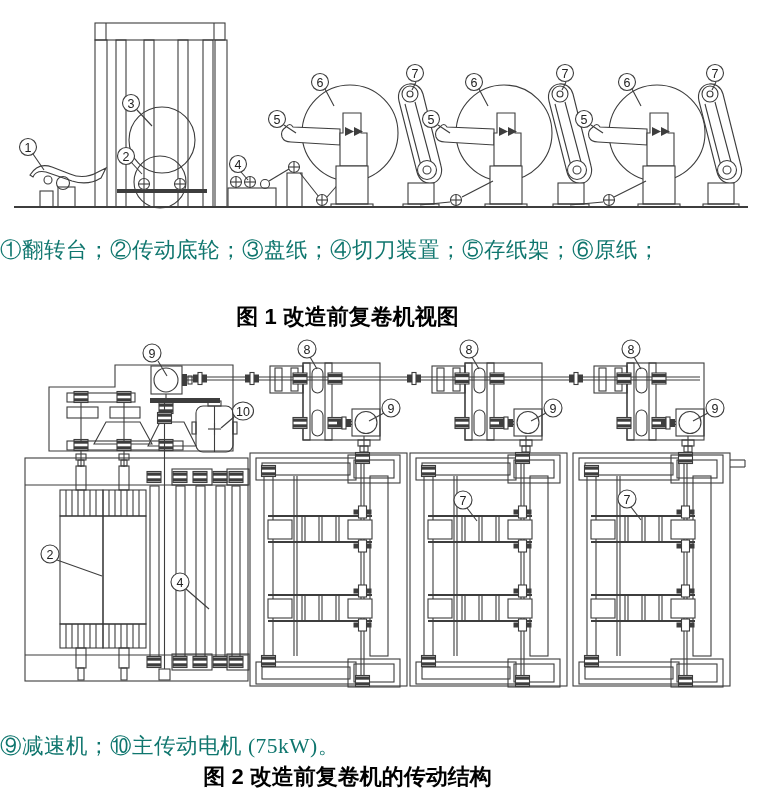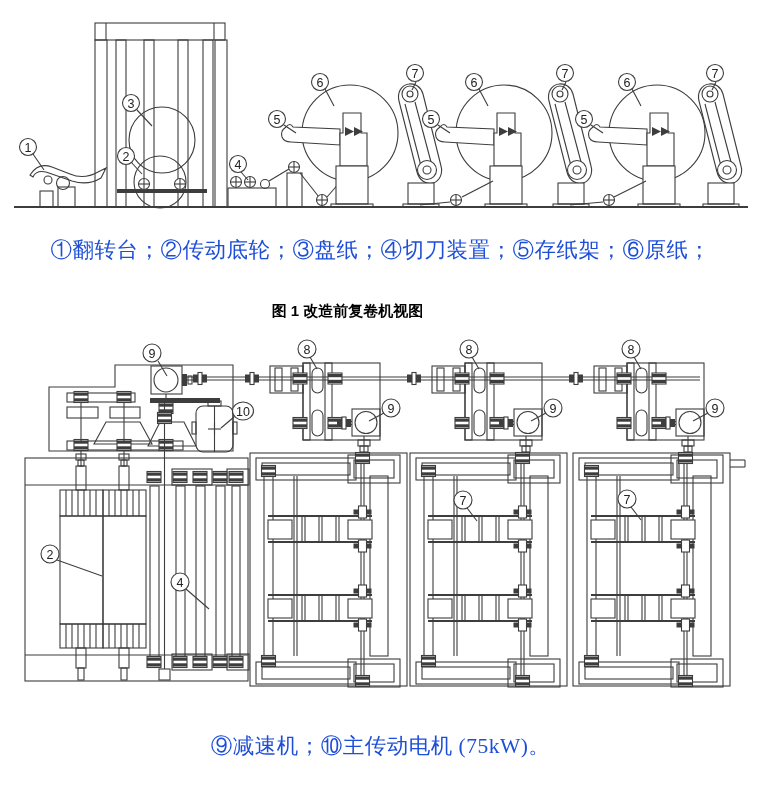--- a/index.html
+++ b/index.html
@@ -6,23 +6,23 @@
   .page{position:relative;width:761px;height:801px;background:#ffffff;overflow:hidden;
         font-family:"Liberation Serif", serif;color:#111;}
   svg{position:absolute;left:0;}
   .diagram line,.diagram path,.diagram rect,.diagram circle,.diagram polygon,.diagram ellipse{
     stroke:#3d3d3d;stroke-width:1.1;fill:none;}
   .diagram .fw{fill:#ffffff;}
   .diagram .fd{fill:#3d3d3d;stroke:none;}
   .diagram .thick{stroke-width:2.2;}
   .diagram text{stroke:none;fill:#222;font-family:"Liberation Sans",sans-serif;
     font-size:12.5px;text-anchor:middle;}
-  .cap{position:absolute;width:761px;text-align:center;font-size:21.5px;letter-spacing:0.5px;
-       line-height:27px;color:#1d4ed8;}
-  .figtitle{position:absolute;width:695px;text-align:center;font-size:15px;font-weight:bold;
+  .cap{position:absolute;width:761px;text-align:left;font-size:21.5px;letter-spacing:0.5px;
+       line-height:27px;color:#0f766e;}
+  .figtitle{position:absolute;width:695px;text-align:center;font-size:22px;font-weight:bold;
        font-family:"Liberation Sans",sans-serif;color:#000;}
 </style>
 </head>
 <body>
 
 <div class="page">
 
   <svg class="diagram" style="top:0" width="761" height="234" viewBox="0 0 761 234">
     <defs>
 
@@ -401,13 +401,14 @@
     </g>
 
     <g>
       <line x1="730" y1="124" x2="745" y2="124"></line>
       <line x1="730" y1="131" x2="745" y2="131"></line>
       <line x1="745" y1="124" x2="745" y2="131"></line>
     </g>
   </svg>
 
   <div class="cap" style="top:733px">⑨减速机；⑩主传动电机 (75kW)。</div>
+  <div class="figtitle" style="top:762px">图 2  改造前复卷机的传动结构</div>
 </div>
 
 </body></html>

